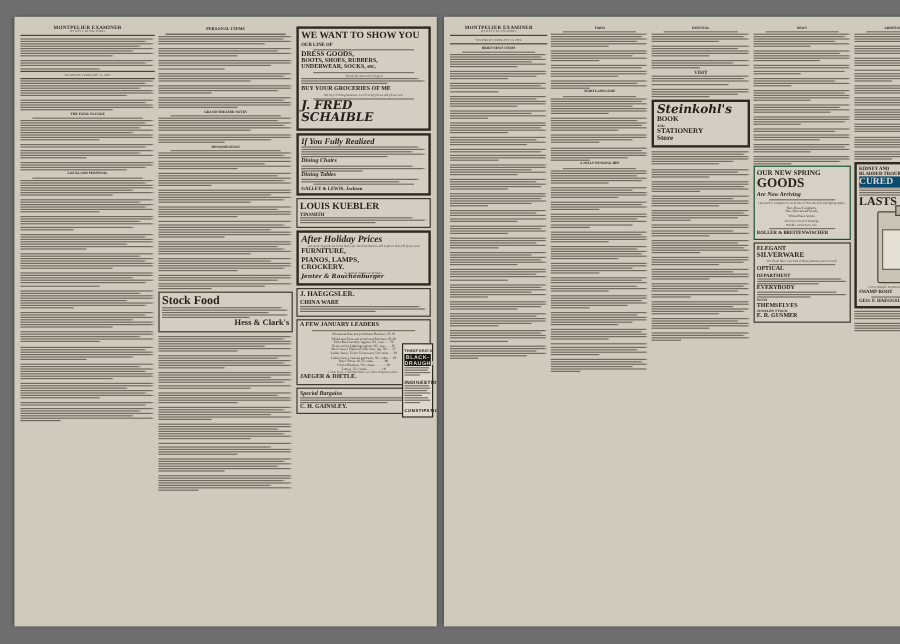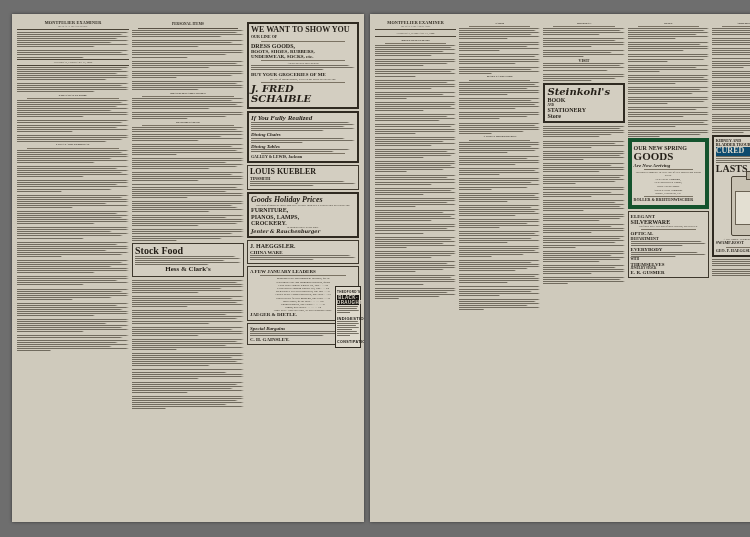--- a/index.html
+++ b/index.html
@@ -37,21 +37,21 @@
   .f3{font-size:3px}.f4{font-size:4px}
   .f5{font-size:5px}.f6{font-size:6px}.f7{font-size:7px}.f8{font-size:8px}
   .f9{font-size:10px}.f11{font-size:11px}
   .ital{font-style:italic}
   .script{font-family:"DejaVu Serif",serif;font-style:italic;}
 
   .adbody{font-size:2.6px;line-height:3px;color:#3b352b;text-align:center;}
   .adlist{font-size:2.8px;line-height:3.2px;color:#322d24;text-align:center;}
 
   
-  .spring{border:4px solid #14532d;padding:3px 2px;background:#d6d1c4;text-align:center;}
+  .spring{border:1px solid #14532d;padding:3px 2px;background:#d6d1c4;text-align:center;}
 
   
   .stove{margin:2px auto;width:78px;height:64px;position:relative;background:#cdc7b8;border:1px solid #564e41;}
   .stove .top{position:absolute;left:4px;right:4px;top:4px;height:9px;background:#6a6253;}
   .stove .door{position:absolute;left:9px;top:20px;width:26px;height:20px;background:#857c6b;border:1px solid #4b4437;}
   .stove .door2{position:absolute;right:9px;top:20px;width:26px;height:20px;background:#9a9182;border:1px solid #4b4437;}
   .stove .legs{position:absolute;left:6px;right:6px;bottom:3px;height:8px;border-top:1px solid #4b4437;}
   .stove .leg{position:absolute;bottom:0;width:4px;height:8px;background:#6a6253;}
   .stove .leg.l{left:2px}.stove .leg.r{right:2px}
   .stove .pipe{position:absolute;left:50%;transform:translateX(-50%);top:-0px;width:8px;height:6px;background:#5d5648;}
@@ -355,21 +355,21 @@
 
           <div class="box">
             <div class="adhd f9">Stock Food</div>
             <div class="adbody">
               <div class="ln s95"></div>
                 <div class="ln s100"></div>
                 <div class="ln s85"></div>
                 <div class="ln s100"></div>
               <div class="ln s70"></div>
             </div>
-            <div class="adhd f7" style="text-align:center">Hess &amp; Clark's</div>
+            <div class="adhd f7" style="text-align:right">Hess &amp; Clark's</div>
           </div>
 
           <div class="txt" style="margin-top:3px">
             <div class="ln s100"></div>
               <div class="ln s95"></div>
               <div class="ln s100"></div>
               <div class="ln s100"></div>
             <div class="ln s80"></div>
               <div class="ln s100"></div>
               <div class="ln s60"></div>
@@ -483,21 +483,21 @@
             <div class="adhd f8">LOUIS KUEBLER</div>
             <div class="adhd f4">TINSMITH</div>
             <div class="adbody">
                 <div class="ln s90"></div>
                 <div class="ln s100"></div>
                 <div class="ln s60"></div>
               </div>
           </div>
 
           <div class="box box-hv">
-            <div class="adhd f8 ital">Goods Holiday Prices</div>
+            <div class="adhd f8 ital">After Holiday Prices</div>
             <div class="adbody">Our stock of goods are lower than ever. We have them to sell at prices that will please you.</div>
             <div class="adhd f6">FURNITURE,</div>
             <div class="adhd f6">PIANOS, LAMPS,</div>
             <div class="adhd f6">CROCKERY.</div>
             <div class="adbody">In carload variety at our Store.</div>
             <div class="adhd f5 script">Jenter &amp; Rauchenburger</div>
           </div>
 
           <div class="box">
             <div class="adhd f6">J. HAEGGSLER.</div>

